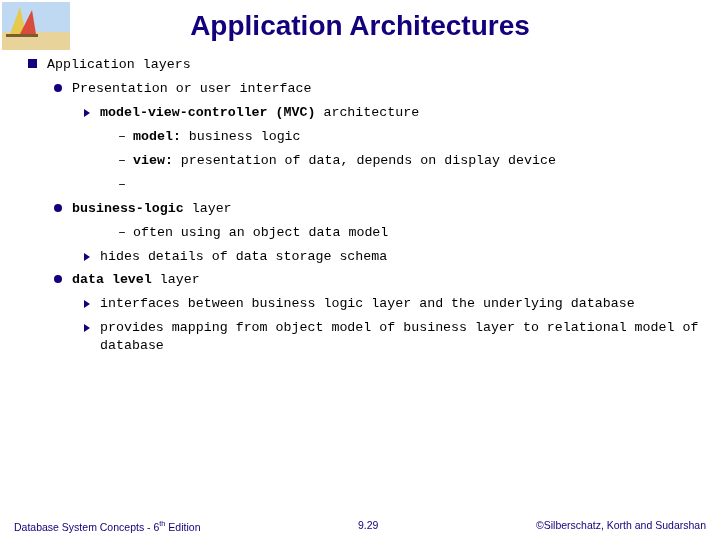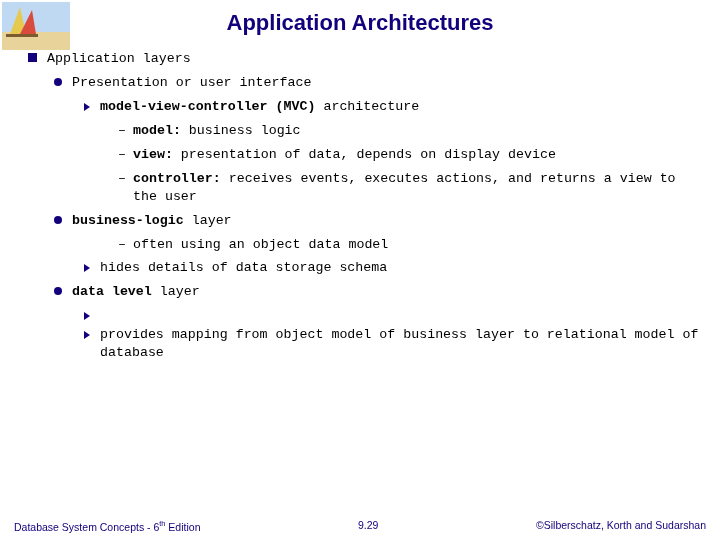--- a/index.html
+++ b/index.html
@@ -16,21 +16,21 @@
   .thumb {
     position: absolute;
     top: 2px;
     left: 2px;
     width: 68px;
     height: 48px;
   }
   .title {
     text-align: center;
     font-weight: bold;
-    font-size: 22px;
+    font-size: 28px;
     color: #13007C;
     padding-top: 10px;
     padding-bottom: 8px;
   }
   .content {
     padding: 0 20px 0 28px;
     font-size: 13.3px;
     line-height: 1.35;
     font-family: Liberation Mono, monospace;
   }
@@ -110,21 +110,20 @@
     <span><span class="b">model:</span><span> business logic</span></span>
   </div>
 
   <div class="row ind3">
     <span class="bullet-dash">–</span>
     <span><span class="b">view:</span><span> presentation of data, depends on display device</span></span>
   </div>
 
   <div class="row ind3">
     <span class="bullet-dash">–</span>
-    <span><span class="b">controller:</span><span> receives events, executes actions, and returns a view to the user</span></span>
   </div>
 
   <div class="row ind1">
     <span class="bullet-dot"></span>
     <span><span class="b">business-logic</span><span> layer</span></span>
   </div>
 
 
   <div class="row ind3">
     <span class="bullet-dash">–</span>
@@ -136,20 +135,21 @@
     <span>hides details of data storage schema</span>
   </div>
 
   <div class="row ind1">
     <span class="bullet-dot"></span>
     <span><span class="b">data level</span><span> layer</span></span>
   </div>
 
   <div class="row ind2">
     <span class="bullet-tri"></span>
+    <span>interfaces between business logic layer and the underlying database</span>
   </div>
 
   <div class="row ind2">
     <span class="bullet-tri"></span>
     <span>provides mapping from object model of business layer to relational model of database</span>
   </div>
 
 </div>
 
 <div class="footer">

